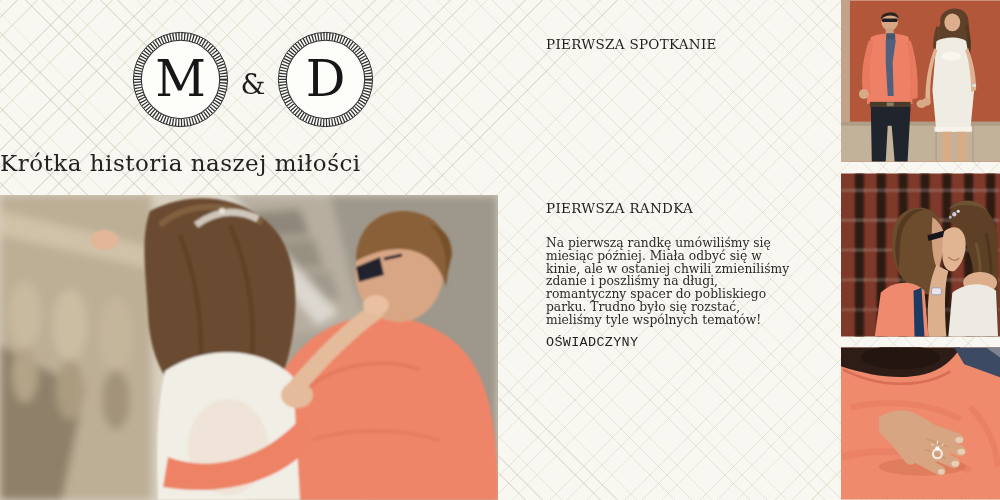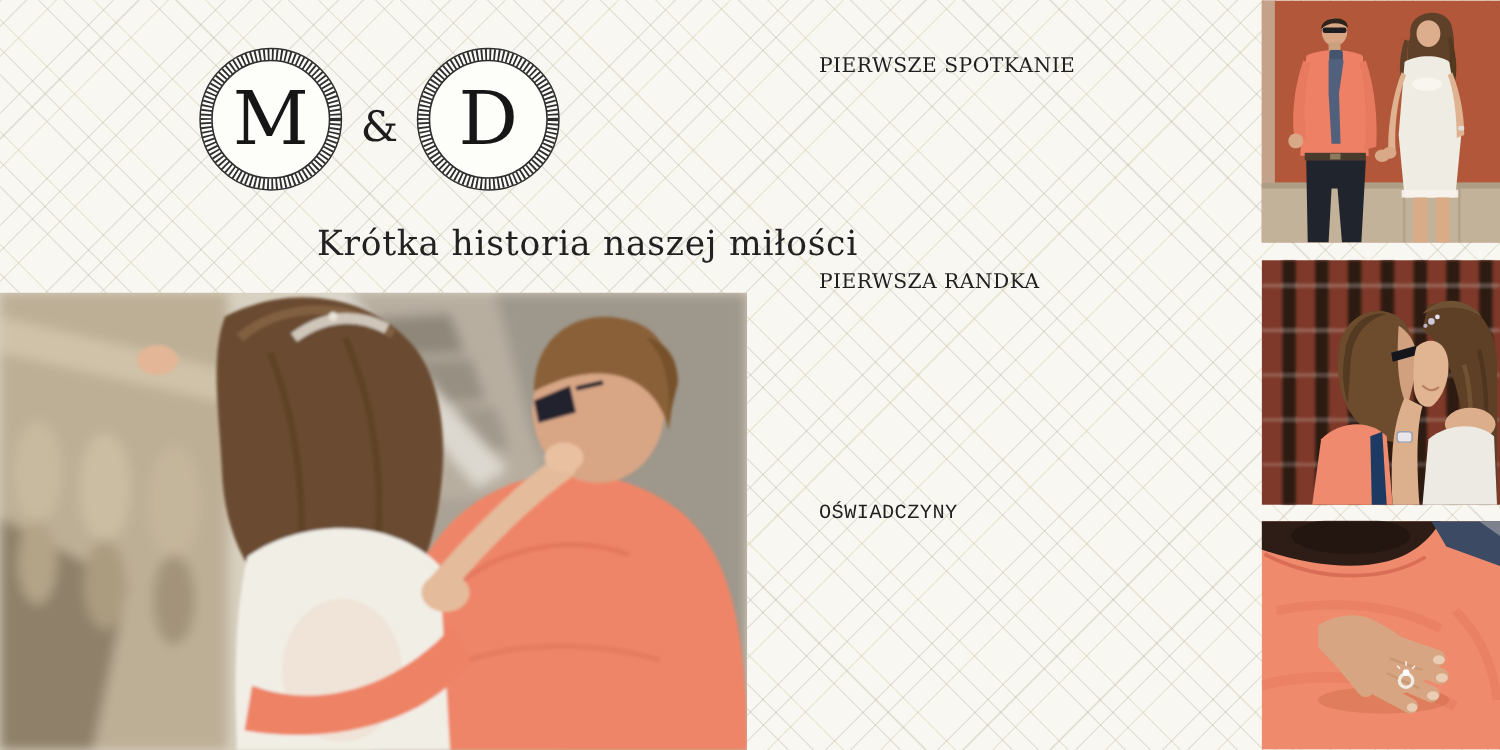--- a/index.html
+++ b/index.html
@@ -11,28 +11,28 @@
       repeating-linear-gradient(135deg, rgba(172,166,148,.26) 0 1px, transparent 1px 12px, rgba(172,166,148,.26) 12px 13px, transparent 13px 53px),
       repeating-linear-gradient(45deg, transparent 0 26px, rgba(189,177,118,.22) 26px 27px, transparent 27px 53px),
       repeating-linear-gradient(135deg, transparent 0 26px, rgba(189,177,118,.22) 26px 27px, transparent 27px 53px),
       #f8f7f2;
   }
   .brand{position:absolute;left:131px;top:30px;display:flex;align-items:center;}
   .badge{width:99px;height:99px;}
   .amp{width:46px;text-align:center;font-size:28px;color:#1d1d1d;padding-top:10px;}
   .title{
     position:absolute;left:0;top:150px;width:528px;margin:0;
-    text-align:right;font-size:23px;font-weight:400;letter-spacing:.5px;color:#222;padding-left:44px;
+    text-align:left;font-size:23px;font-weight:400;letter-spacing:.5px;color:#222;
   }
   figure{margin:0;padding:0;position:absolute;overflow:hidden;}
   figure svg{display:block;}
   .main-photo{left:0;top:195px;width:498px;height:305px;}
   .story{position:absolute;left:546px;top:0;width:250px;height:100%;}
   .story-section{position:absolute;left:0;width:250px;}
-  .s0{top:36px;} .s1{top:180px;} .s2{top:335px;font-family:Liberation Mono, monospace;}
+  .s0{top:36px;} .s1{top:200px;} .s2{top:335px;font-family:Liberation Mono, monospace;}
   .story-section h2{
     margin:0 0 21px 0;font-size:13.5px;font-weight:400;letter-spacing:.3px;color:#1f1f1f;
   }
   .story-section p{
     margin:0;font-size:12.3px;line-height:12.8px;color:#2b2b2b;letter-spacing:0;
   }
   .gallery-photo{left:841px;width:159px;}
   .gp0{top:0;height:162px;} .gp1{top:173px;height:164px;} .gp2{top:347px;height:153px;}
 </style>
 </head>
@@ -114,24 +114,25 @@
         <path d="M293,196 C322,162 348,136 376,116" stroke="#e4bb9b" stroke-width="17" stroke-linecap="round" fill="none"></path>
         <ellipse cx="376" cy="110" rx="13" ry="10" fill="#e9c0a0"></ellipse>
         <ellipse cx="105" cy="45" rx="14" ry="10" fill="#e2b696"></ellipse>
         <path d="M302,222 C262,266 210,278 168,262 L163,292 C222,302 284,287 314,246 Z" fill="#ee8265"></path>
       </g>
     </svg>
   </figure>
 
   <div class="story">
     <section class="story-section s0">
-      <h2>PIERWSZE SPOTKANIE</h2>
+      <h2>PIERWSZA SPOTKANIE</h2>
     </section>
     <section class="story-section s1">
       <h2>PIERWSZA RANDKA</h2>
+      <p>Na pierwszą randkę umówiliśmy się miesiąc później. Miała odbyć się w kinie, ale w ostaniej chwili zmieniliśmy zdanie i poszliśmy na długi, romantyczny spacer do pobliskiego parku. Trudno było się rozstać, mieliśmy tyle wspólnych tematów!</p>
     </section>
     <section class="story-section s2">
       <h2>OŚWIADCZYNY</h2>
     </section>
   </div>
 
   <figure class="gallery-photo gp0">
     <svg viewBox="0 0 160 162" width="159" height="162">
       <rect width="160" height="162" fill="#ad5336"></rect>
       <rect width="160" height="162" fill="#b85c3e" opacity=".5"></rect>

